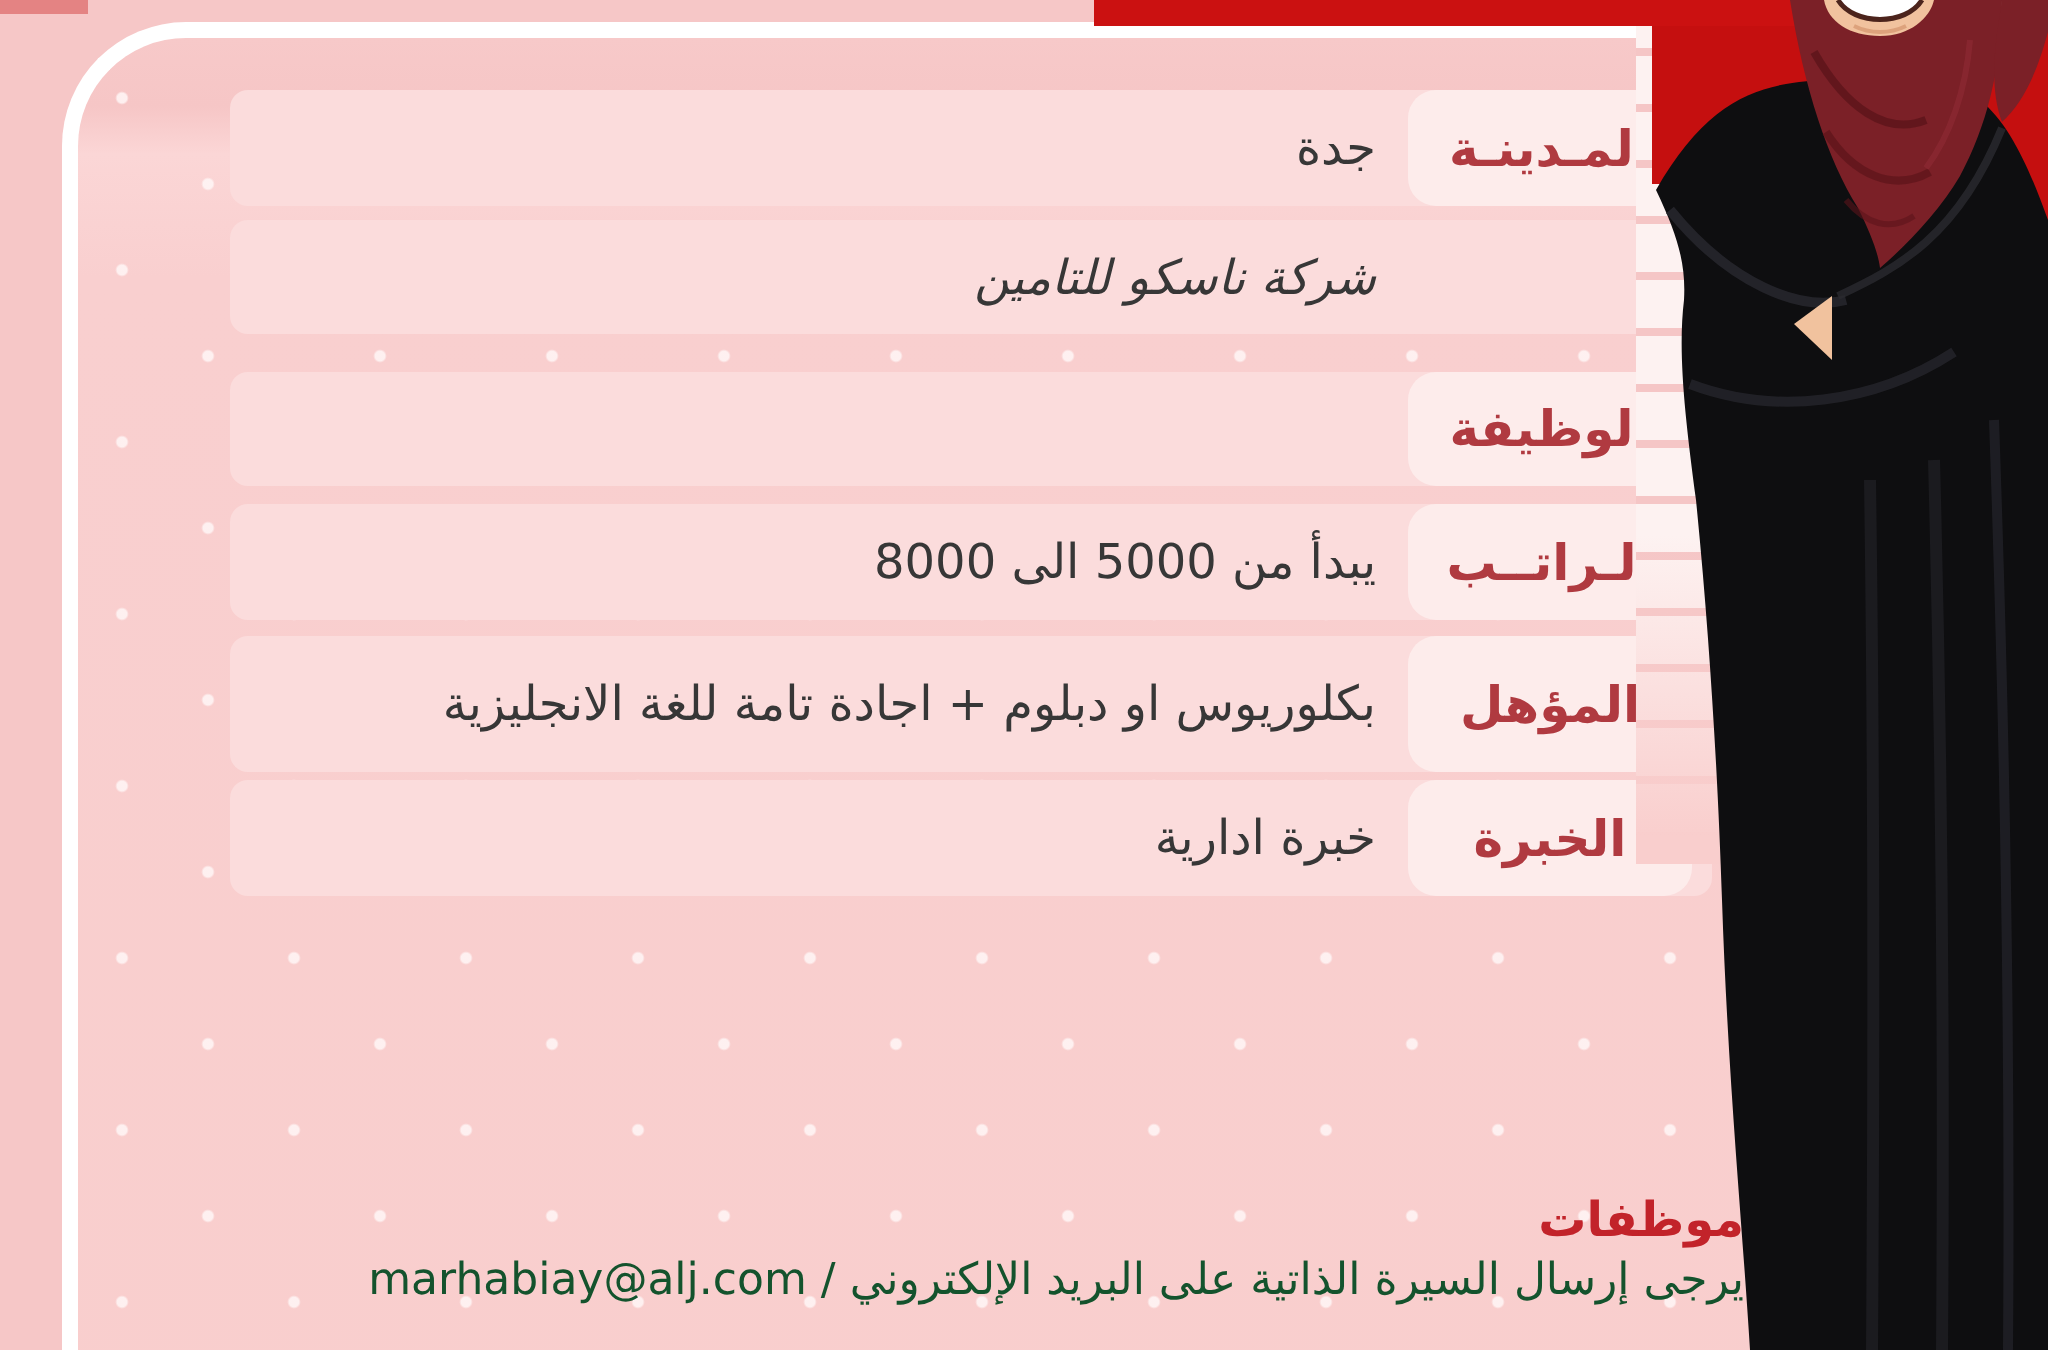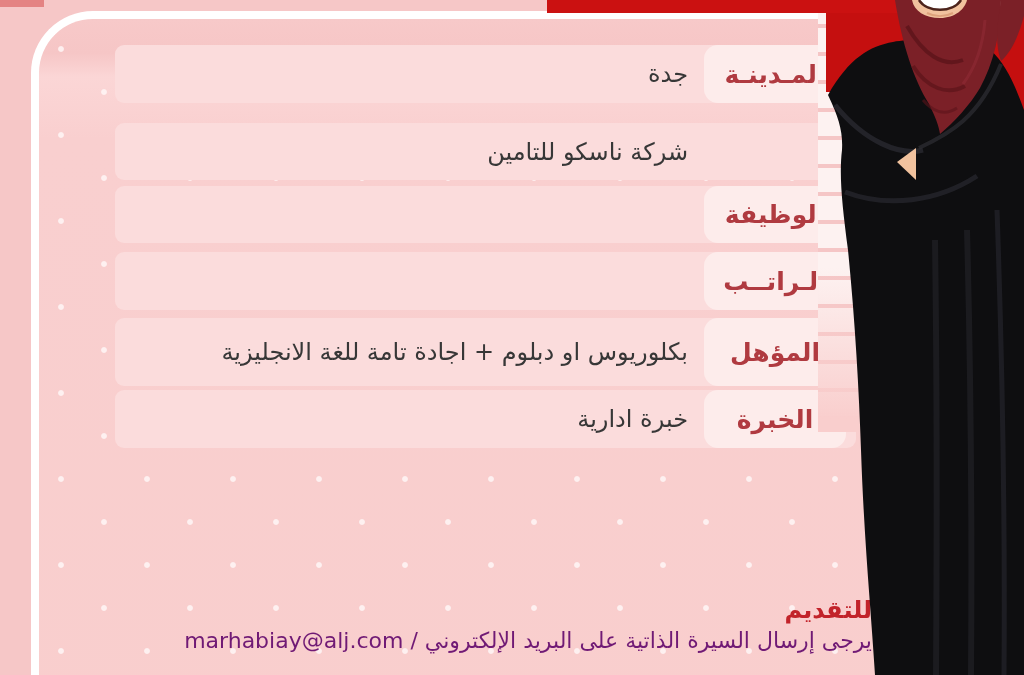--- a/index.html
+++ b/index.html
@@ -50,31 +50,31 @@
   .row-label{
     position:absolute;top:0;bottom:0;right:10px;width:142px;
     background:#fdeceb;border-radius:14px;
     display:flex;align-items:center;justify-content:center;
     color:#b03a40;font-weight:bold;font-size:25px;direction:rtl;
   }
   .row-value{
     position:absolute;right:168px;top:50%;transform:translateY(-50%);
     color:#373737;font-size:24px;white-space:nowrap;direction:rtl;
   }
-  .r1{top:45px;height:58px;text-align:center;} .r2{top:123px;height:57px;} .r3{top:186px;height:57px;}
+  .r1{top:45px;height:58px;text-align:center;} .r2{top:110px;height:57px;font-style:italic;} .r3{top:186px;height:57px;}
   .r4{top:252px;height:58px;} .r5{top:318px;height:68px;} .r6{top:390px;height:58px;}
 
   
   .apply-heading{
     position:absolute;right:152px;top:596px;z-index:3;
     color:#c2232a;font-size:24px;font-weight:bold;direction:rtl;
   }
   .apply-line{
     position:absolute;right:152px;top:628px;z-index:3;
-    color:#701a75;font-size:22px;direction:rtl;white-space:nowrap;
+    color:#14532d;font-size:22px;direction:rtl;white-space:nowrap;
   }
   .apply-line .email{direction:ltr;unicode-bidi:embed;}
 </style>
 </head>
 <body>
 
 <div class="stage">
 
   <div class="corner-red"></div>
   <div class="panel"></div>
@@ -87,32 +87,33 @@
     <div class="row-value">جدة</div>
     <div class="row-label">المـدينـة</div>
   </div>
   <div class="row r2">
     <div class="row-value">شركة ناسكو للتامين</div>
   </div>
   <div class="row r3">
     <div class="row-label">الوظيفة</div>
   </div>
   <div class="row r4">
+    <div class="row-value">يبدأ من 5000 الى 8000</div>
     <div class="row-label">الـراتــب</div>
   </div>
   <div class="row r5">
     <div class="row-value">بكلوريوس او دبلوم + اجادة تامة للغة الانجليزية</div>
     <div class="row-label">المؤهل</div>
   </div>
   <div class="row r6">
     <div class="row-value">خبرة ادارية</div>
     <div class="row-label">الخبرة</div>
   </div>
 
-  <div class="apply-heading">للتقديم</div>
+  <div class="apply-heading">موظفات</div>
   <div class="apply-line">
     <span>يرجى إرسال السيرة الذاتية على البريد الإلكتروني</span>
     <span>/</span>
     <span class="email">marhabiay@alj.com</span>
   </div>
 
   <svg class="woman" viewBox="0 0 209 675" xmlns="http://www.w3.org/2000/svg" aria-hidden="true">
 
     <path d="M78,42
              C55,46 34,58 13,95

